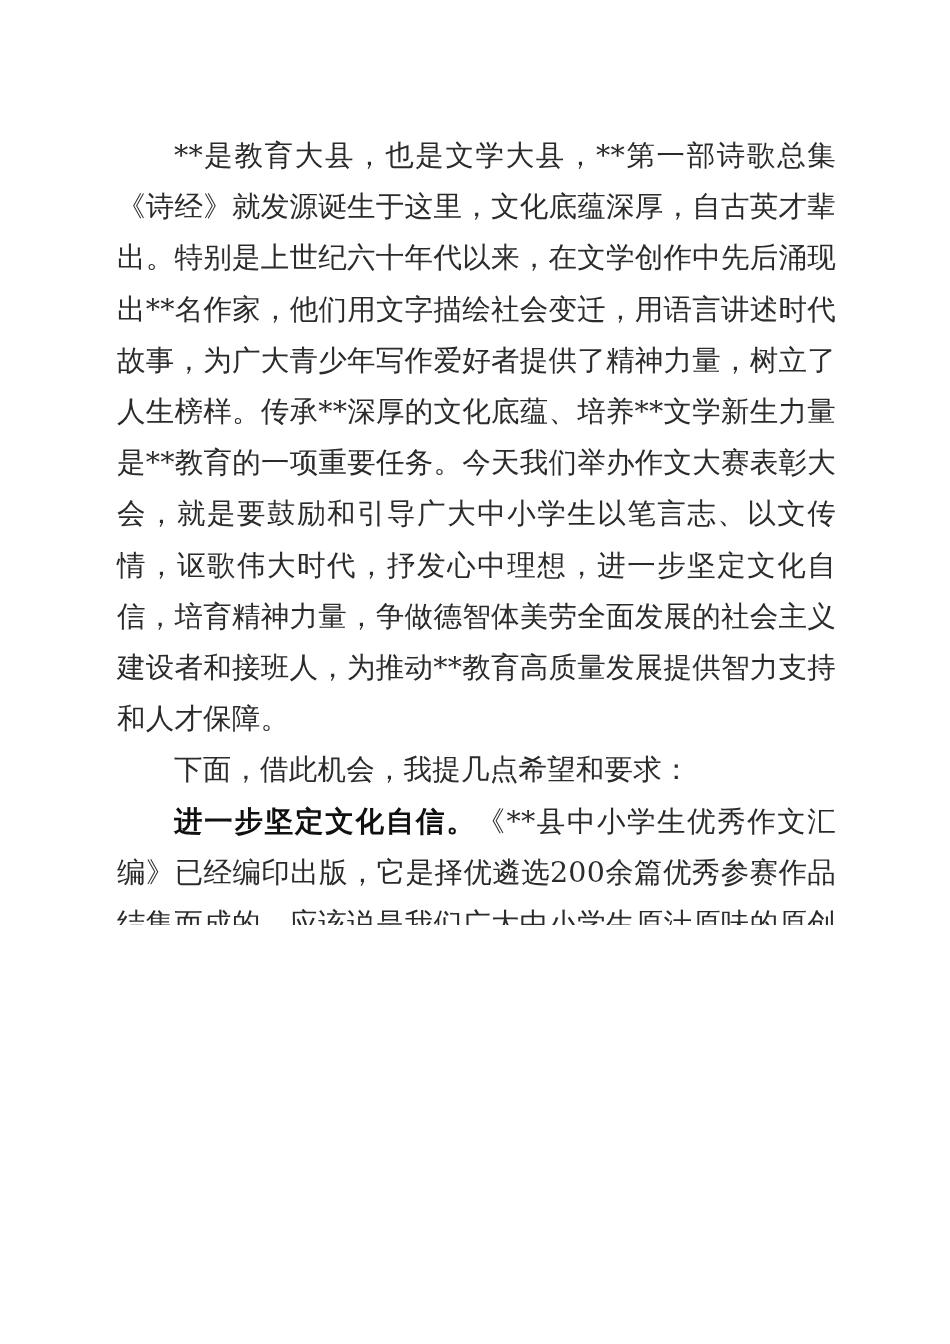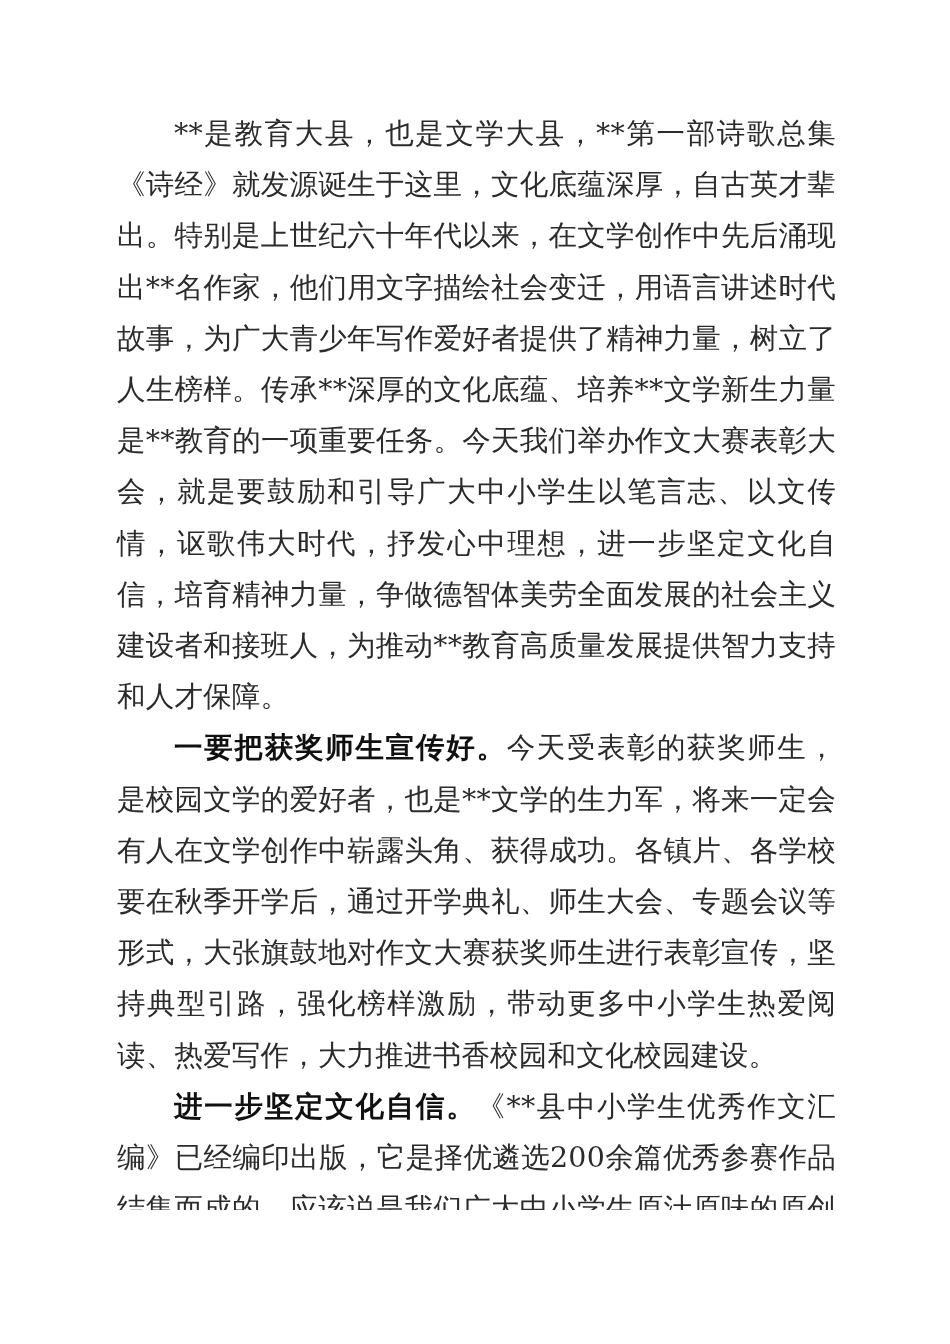--- a/index.html
+++ b/index.html
@@ -14,21 +14,21 @@
     width: 950px;
     height: 1344px;
     background: #ffffff;
     overflow: hidden;
     box-sizing: border-box;
   }
 
   .doc-body {
     position: absolute;
     left: 117px;
-    top: 108px;
+    top: 130px;
     width: 719px;
   }
 
   
   .para {
     margin: 0;
     font-family: "DejaVu Serif", "Liberation Serif", serif;
     font-size: 28.5px;
     line-height: 51.2px;
     color: #2b2b2b;
@@ -56,23 +56,23 @@
 </head>
 <body>
 
 <div class="page">
   <div class="doc-body">
 
     <p class="para">
       <span>**是教育大县，也是文学大县，**第一部诗歌总集《诗经》就发源诞生于这里，文化底蕴深厚，自古英才辈出。特别是上世纪六十年代以来，在文学创作中先后涌现出**名作家，他们用文字描绘社会变迁，用语言讲述时代故事，为广大青少年写作爱好者提供了精神力量，树立了人生榜样。传承**深厚的文化底蕴、培养**文学新生力量是**教育的一项重要任务。今天我们举办作文大赛表彰大会，就是要鼓励和引导广大中小学生以笔言志、以文传情，讴歌伟大时代，抒发心中理想，进一步坚定文化自信，培育精神力量，争做德智体美劳全面发展的社会主义建设者和接班人，为推动**教育高质量发展提供智力支持和人才保障。</span>
     </p>
 
+    <p class="para">
+      <span>下面，借此机会，我提几点希望和要求：</span>
+    </p>
 
-    <p class="para">
-      <span class="lead">一要把获奖师生宣传好。</span><span>今天受表彰的获奖师生，是校园文学的爱好者，也是**文学的生力军，将来一定会有人在文学创作中崭露头角、获得成功。各镇片、各学校要在秋季开学后，通过开学典礼、师生大会、专题会议等形式，大张旗鼓地对作文大赛获奖师生进行表彰宣传，坚持典型引路，强化榜样激励，带动更多中小学生热爱阅读、热爱写作，大力推进书香校园和文化校园建设。</span>
-    </p>
 
     <p class="para clipped">
       <span class="lead">进一步坚定文化自信。</span><span>《**县中小学生优秀作文汇编》已经编印出版，它是择优遴选200余篇优秀参赛作品结集而成的，应该说是我们广大中小学生原汁原味的原创作品集。实践证实，有时一篇铅字文章能够改变一个人的命运。各镇片、各学校要把《作文汇</span>
     </p>
 
   </div>
 </div>
 
 </body></html>

